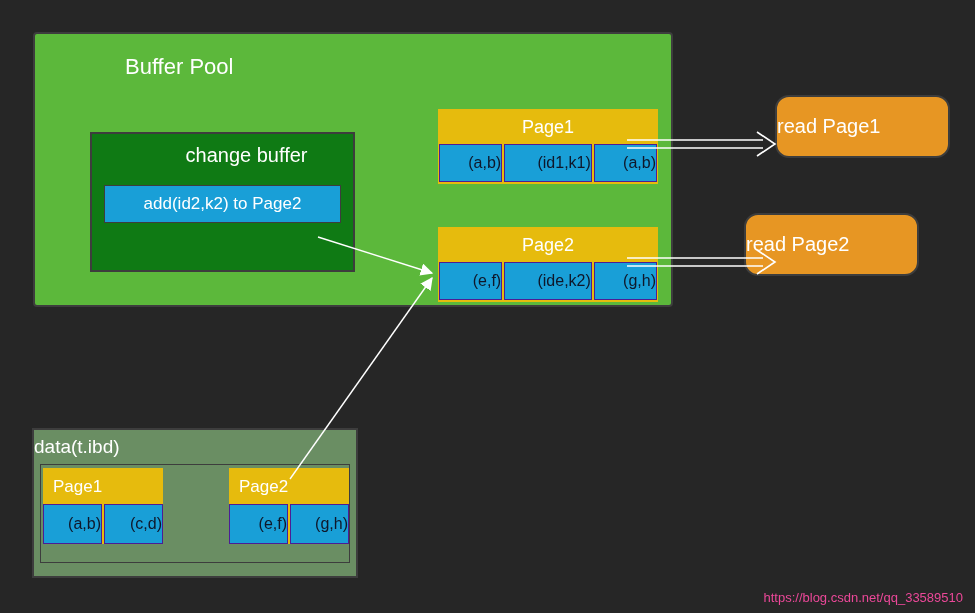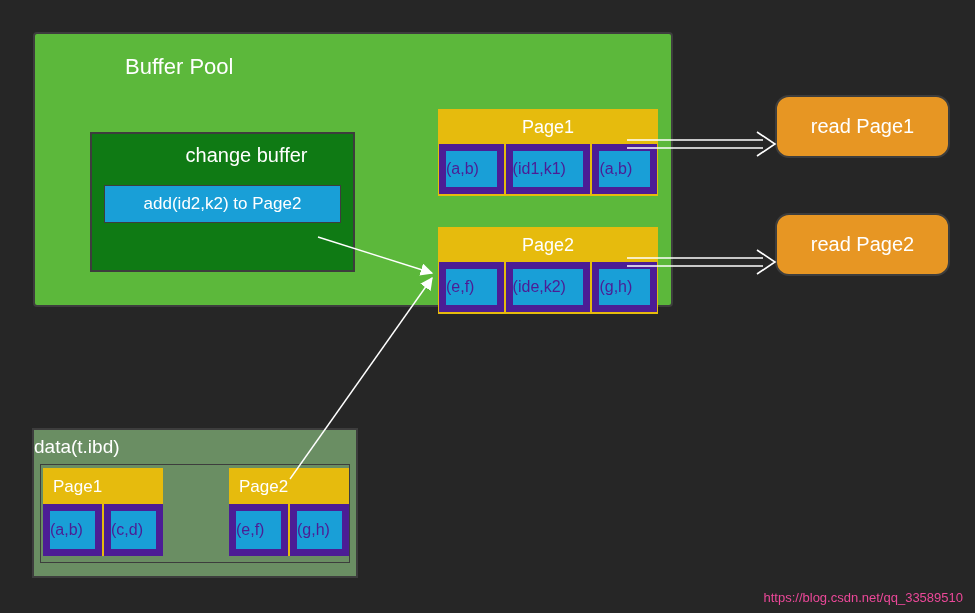--- a/index.html
+++ b/index.html
@@ -87,44 +87,44 @@
   }
   .page-row{
     display:flex;
     background:var(--yellow);
     padding:0 1px 2px 1px;
     gap:2px;
   }
   .cell{
     flex:1;
     background:var(--blue);
-    border:7px solid #4c1d95;
-    text-align:left;
+    border:1px solid #4c1d95;
+    text-align:right;
     font-size:16px;
     padding:9px 0;
-    color:#4c1d95;
+    color:#0f172a;
   }
   .cell.mid{flex:1.4;}
   #page1{left:403px; top:75px;}
   #page2{left:403px; top:193px;}
 
   
   .read-box{
     position:absolute;
     background:var(--orange);
     border:2px solid #3d3d3d;
     border-radius:14px;
     color:#fff;
     font-size:20px;
-    text-align:center;
+    text-align:left;
     width:175px;
     padding:18px 0;
   }
   #read1{left:775px; top:95px;}
-  #read2{left:775px; top:213px;}
+  #read2{left:744px; top:213px;}
 
   
   .data-file{
     position:absolute;
     left:32px;
     top:428px;
     width:326px;
     height:150px;
     background:var(--green-olive);
     border:2px solid #3d3d3d;

